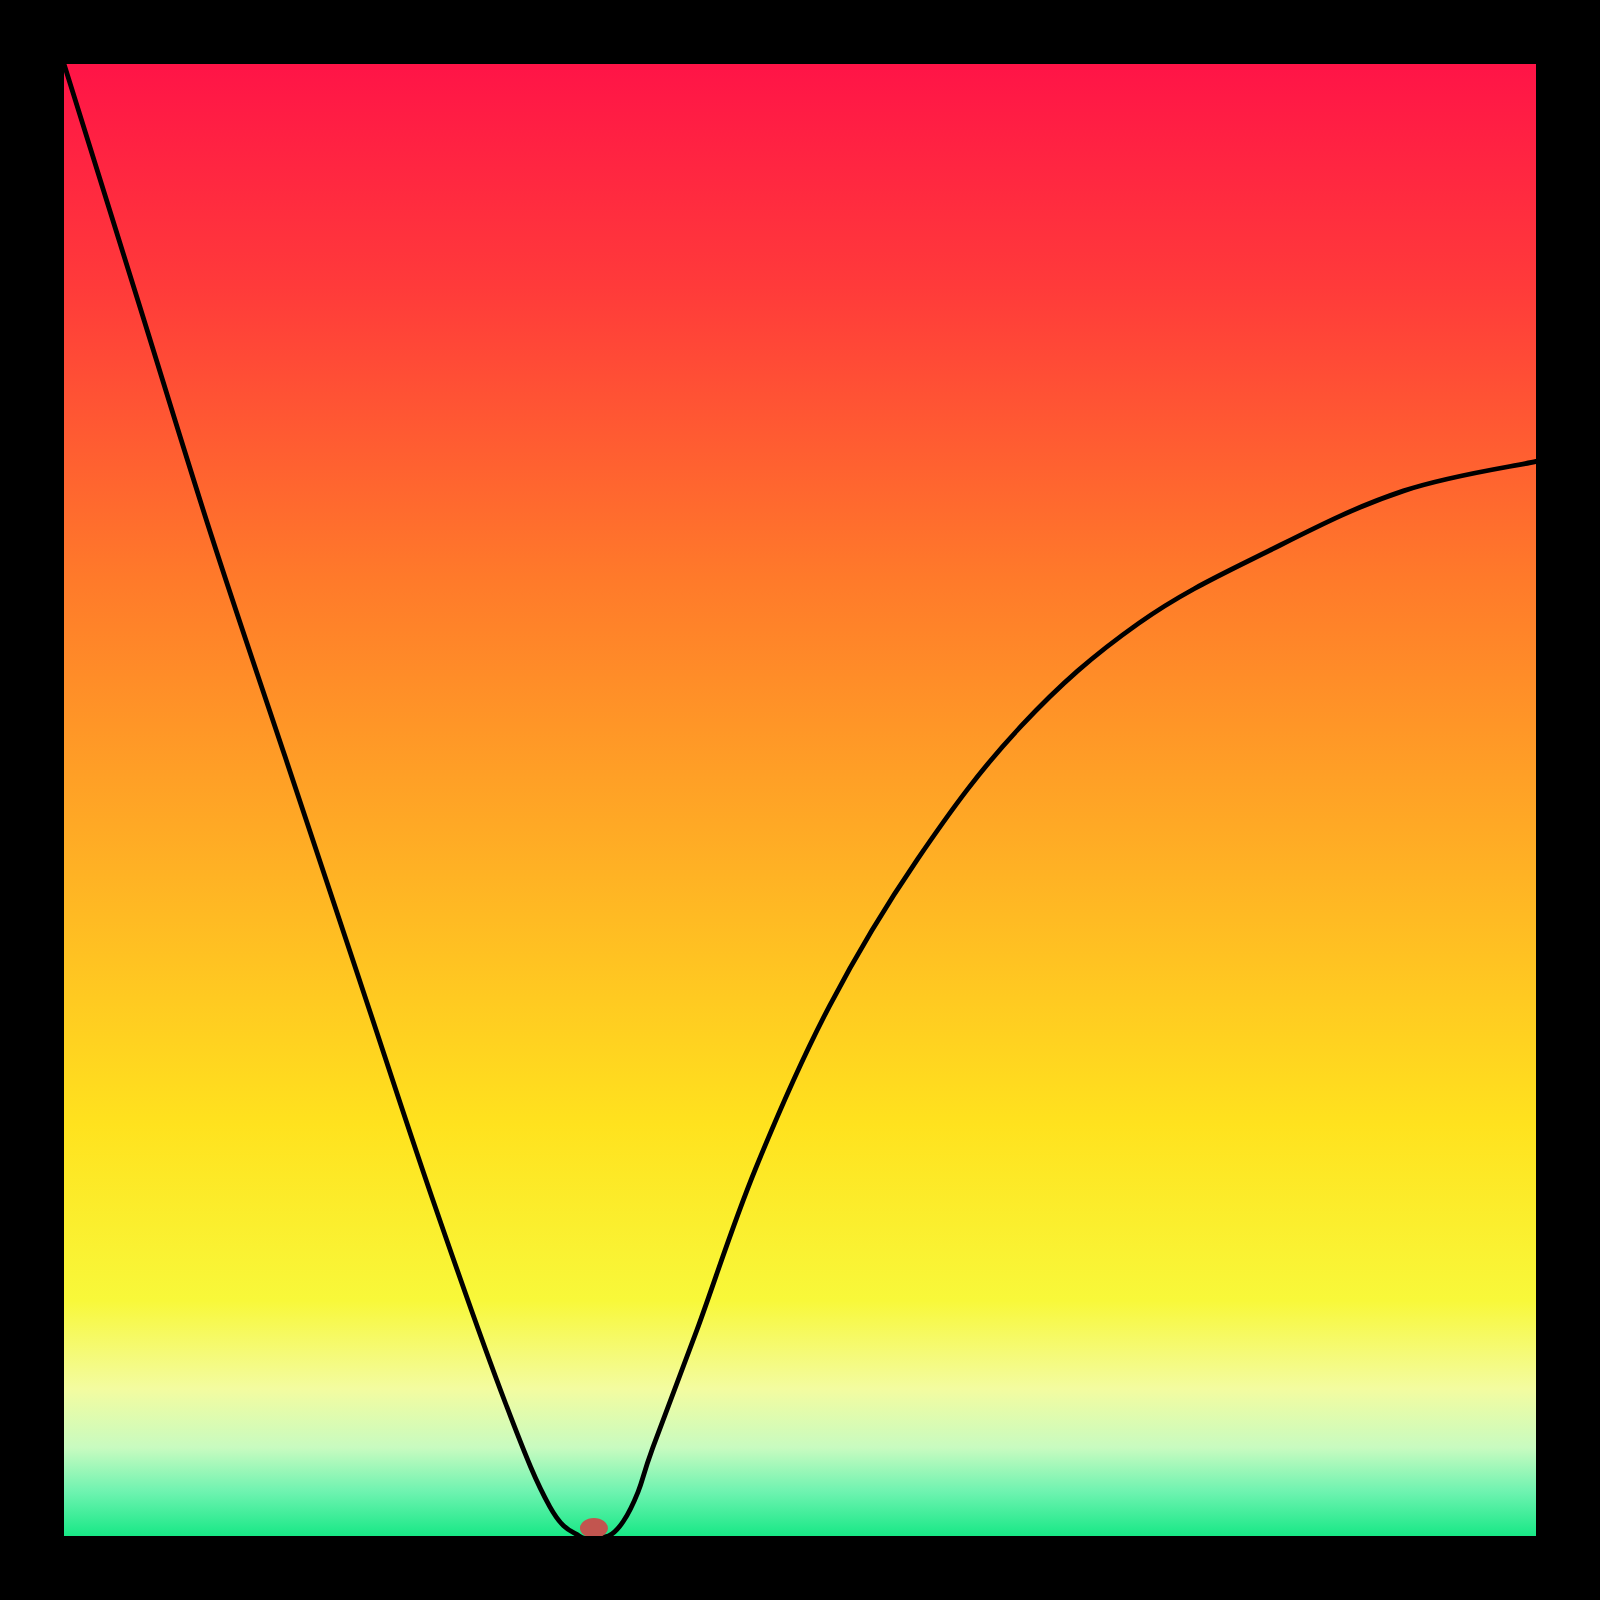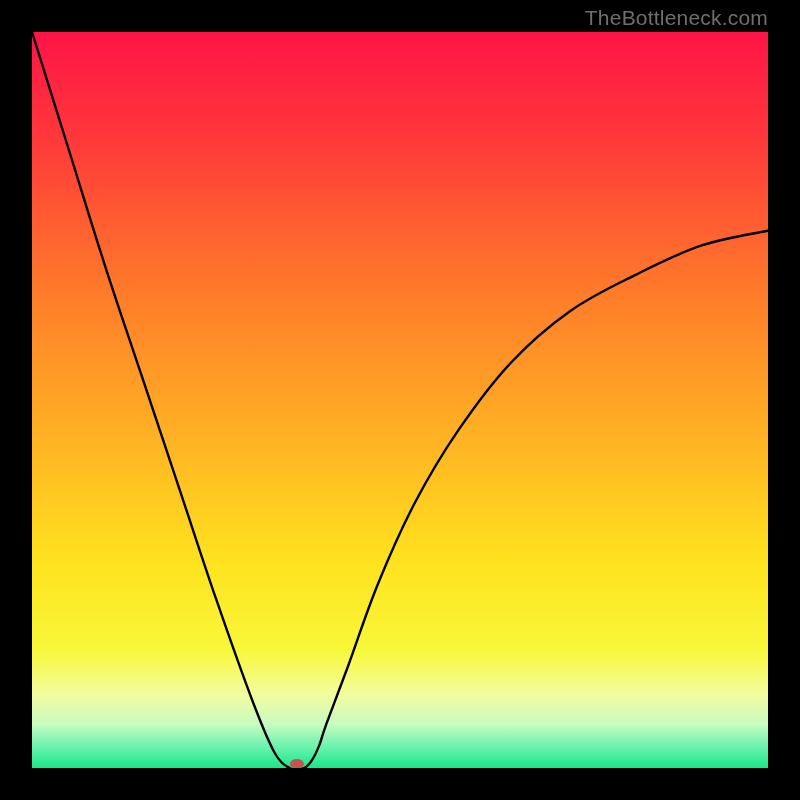--- a/index.html
+++ b/index.html
@@ -47,21 +47,20 @@
     font-size: 21px;
     font-weight: 500;
     letter-spacing: 0.2px;
   }
 </style>
 </head>
 <body>
 
 <div class="frame">
 
-  <div class="attribution">TheBottleneck.com</div>
 
   <div class="plot-area">
 
     <svg class="gradient-bg" viewBox="0 0 736 736" preserveAspectRatio="none">
       <defs>
         <linearGradient id="bg-grad" x1="0" y1="0" x2="0" y2="1">
             <stop offset="0%" stop-color="#ff1447"></stop>
             <stop offset="15%" stop-color="#ff3a3a"></stop>
             <stop offset="35%" stop-color="#ff7a2a"></stop>
             <stop offset="55.00000000000001%" stop-color="#ffb224"></stop>

